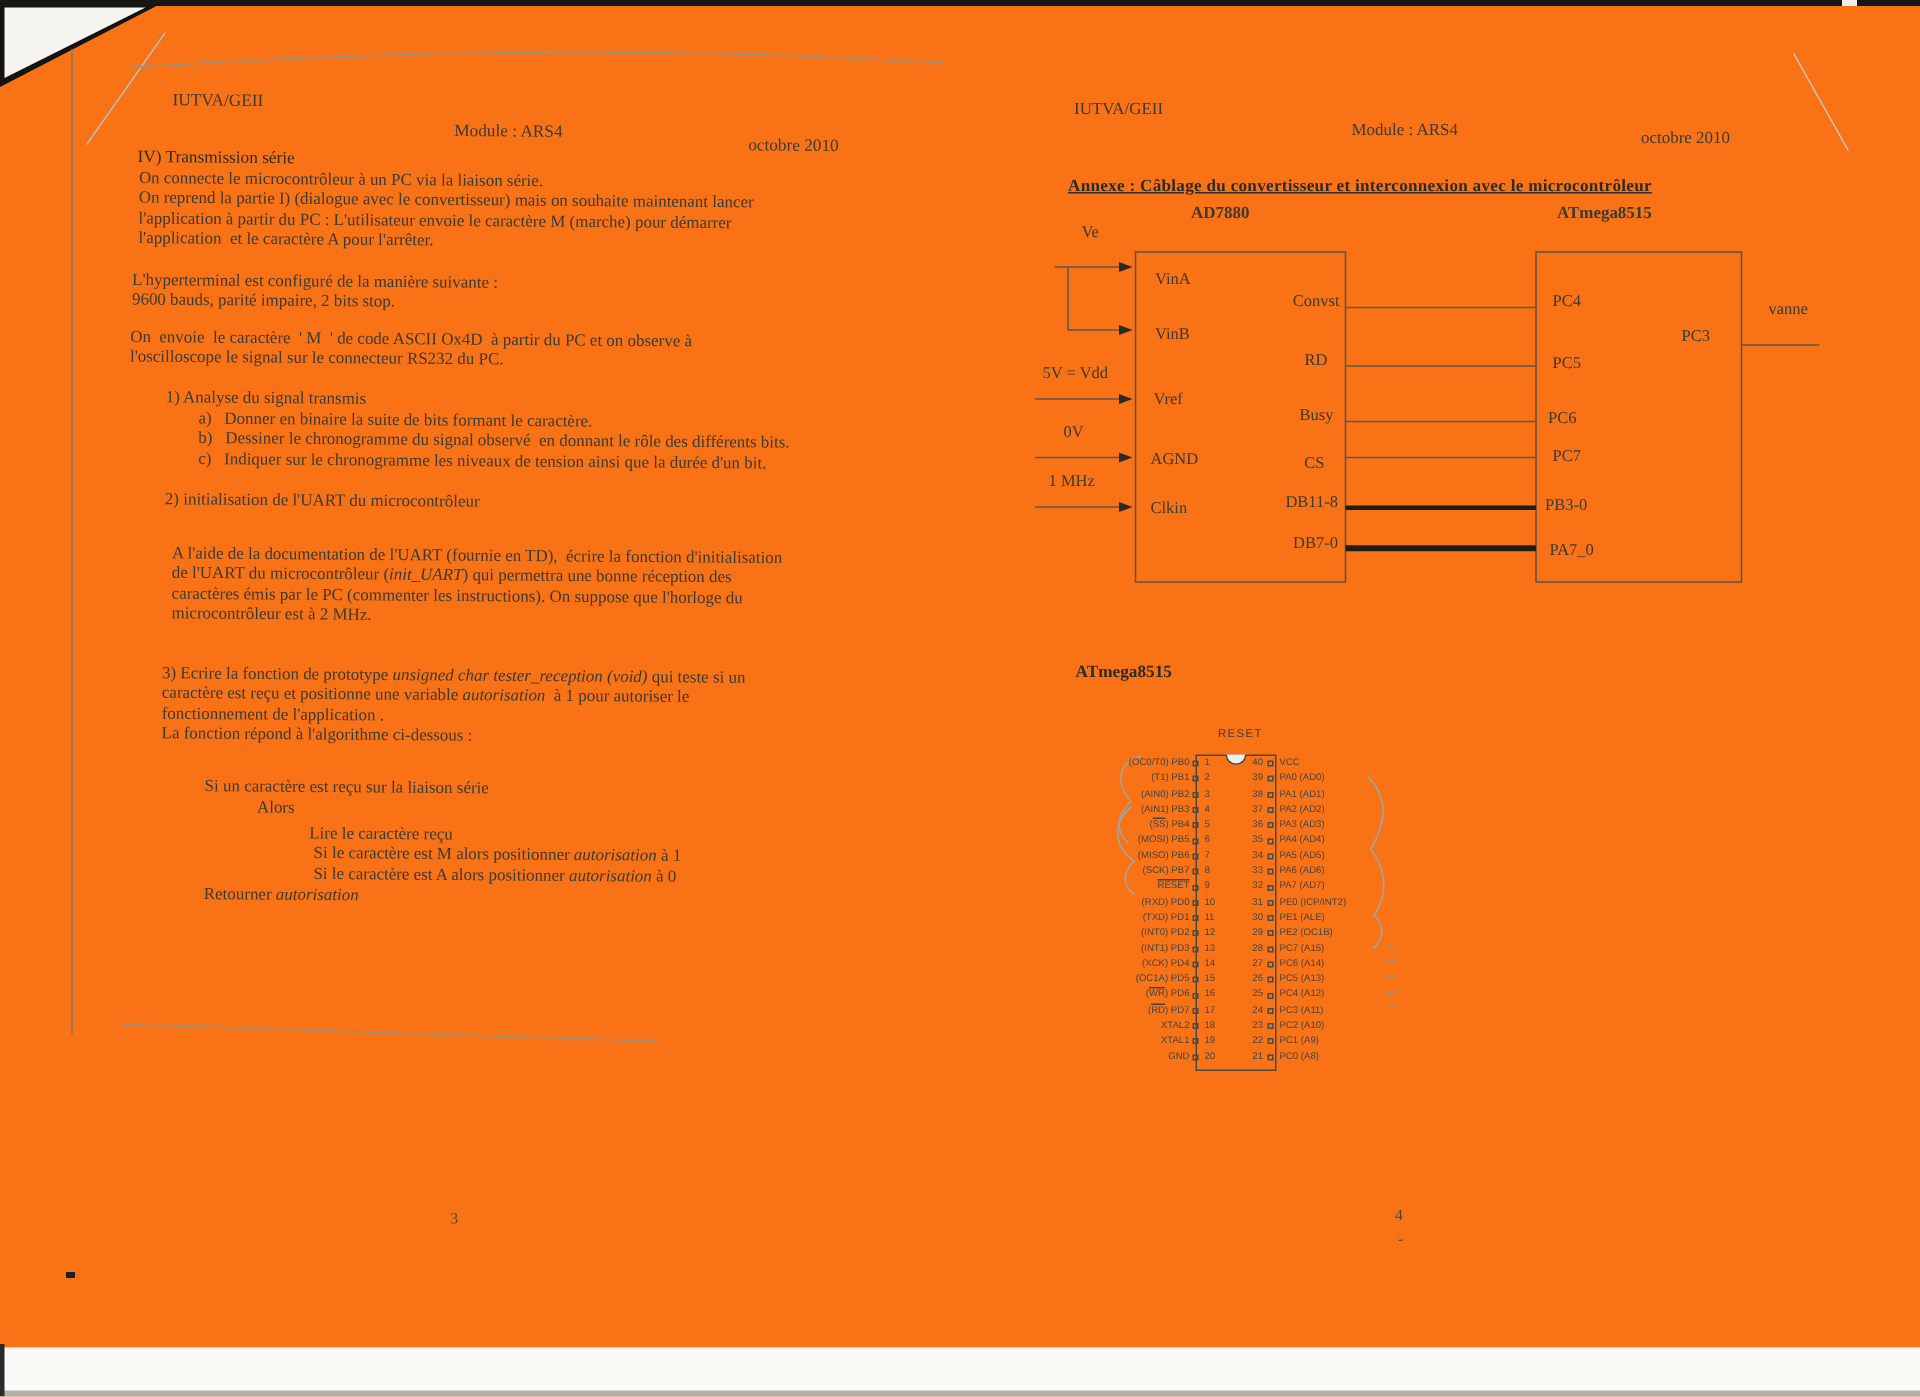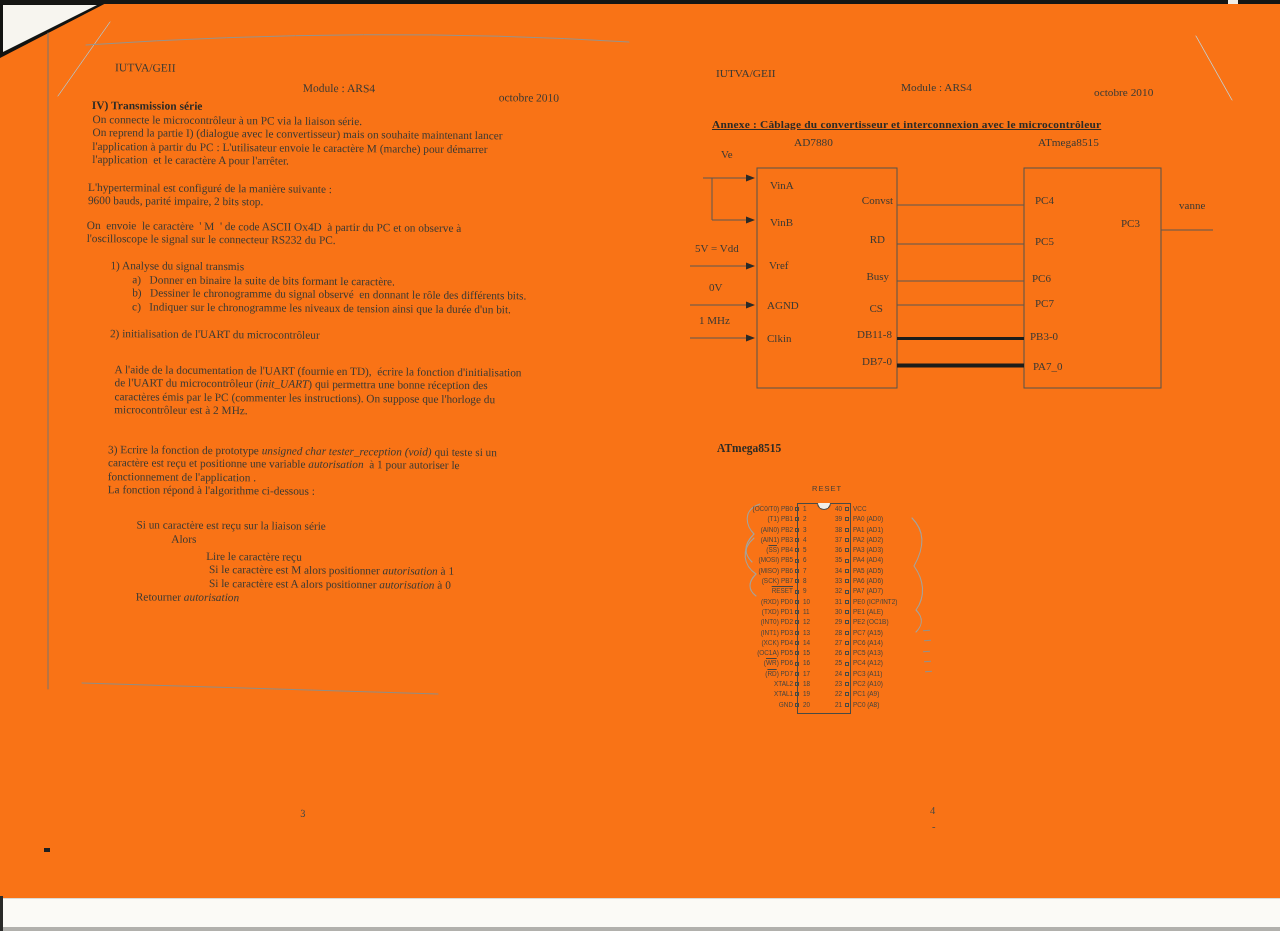--- a/index.html
+++ b/index.html
@@ -8,35 +8,35 @@
         font-family:"Liberation Serif",serif;color:#3b3a34;}
   .abs{position:absolute;}
   .tl{white-space:pre;}
   .ov{text-decoration:overline;}
   i{font-style:italic;}
 
   
   .lp{position:absolute;left:0;top:0;width:680px;height:860px;
       transform:rotate(.45deg);transform-origin:90px 70px;font-size:11.3px;}
   .lp .hdr{font-size:11.5px;}
-  .doc-title{font-weight:bold;font-size:11.5px;color:#2c2b26;}
+  .doc-title{font-weight:normal;font-size:11.5px;color:#2c2b26;}
   .lines{line-height:13.4px;}
   .algo{line-height:13.8px;}
   .algo .tl:nth-child(1){margin-left:48px;}
   .algo .tl:nth-child(2){margin-left:83px;}
   .algo .tl:nth-child(3){margin-left:118px;margin-top:3px;}
   .algo .tl:nth-child(4){margin-left:121px;}
   .algo .tl:nth-child(5){margin-left:121px;}
   .algo .tl:nth-child(6){margin-left:48px;}
   .pgnum{font-size:10.5px;color:#4a4944;}
 
   
   .rp{position:absolute;left:0;top:0;width:1280px;height:900px;font-size:11.3px;}
   .annexe{font-weight:bold;text-decoration:underline;font-size:11.4px;color:#2c2b26;letter-spacing:.2px;}
-  .chipname{font-size:11.3px;color:#3b3a34;}
+  .chipname{font-size:11.3px;color:#3b3a34;font-weight:bold;}
   .mcu-heading{font-weight:bold;font-size:11.5px;color:#2c2b26;}
 
   
   svg text{font-family:"Liberation Serif",serif;font-size:11px;fill:#3b3a34;}
   .wire{stroke:#5a5952;stroke-width:1;fill:none;}
   .wire-thick{stroke:#1d1d1a;fill:none;}
   .boxline{stroke:#55544d;stroke-width:1;fill:none;}
   .crease{stroke-linecap:round;fill:none;}
 
   

